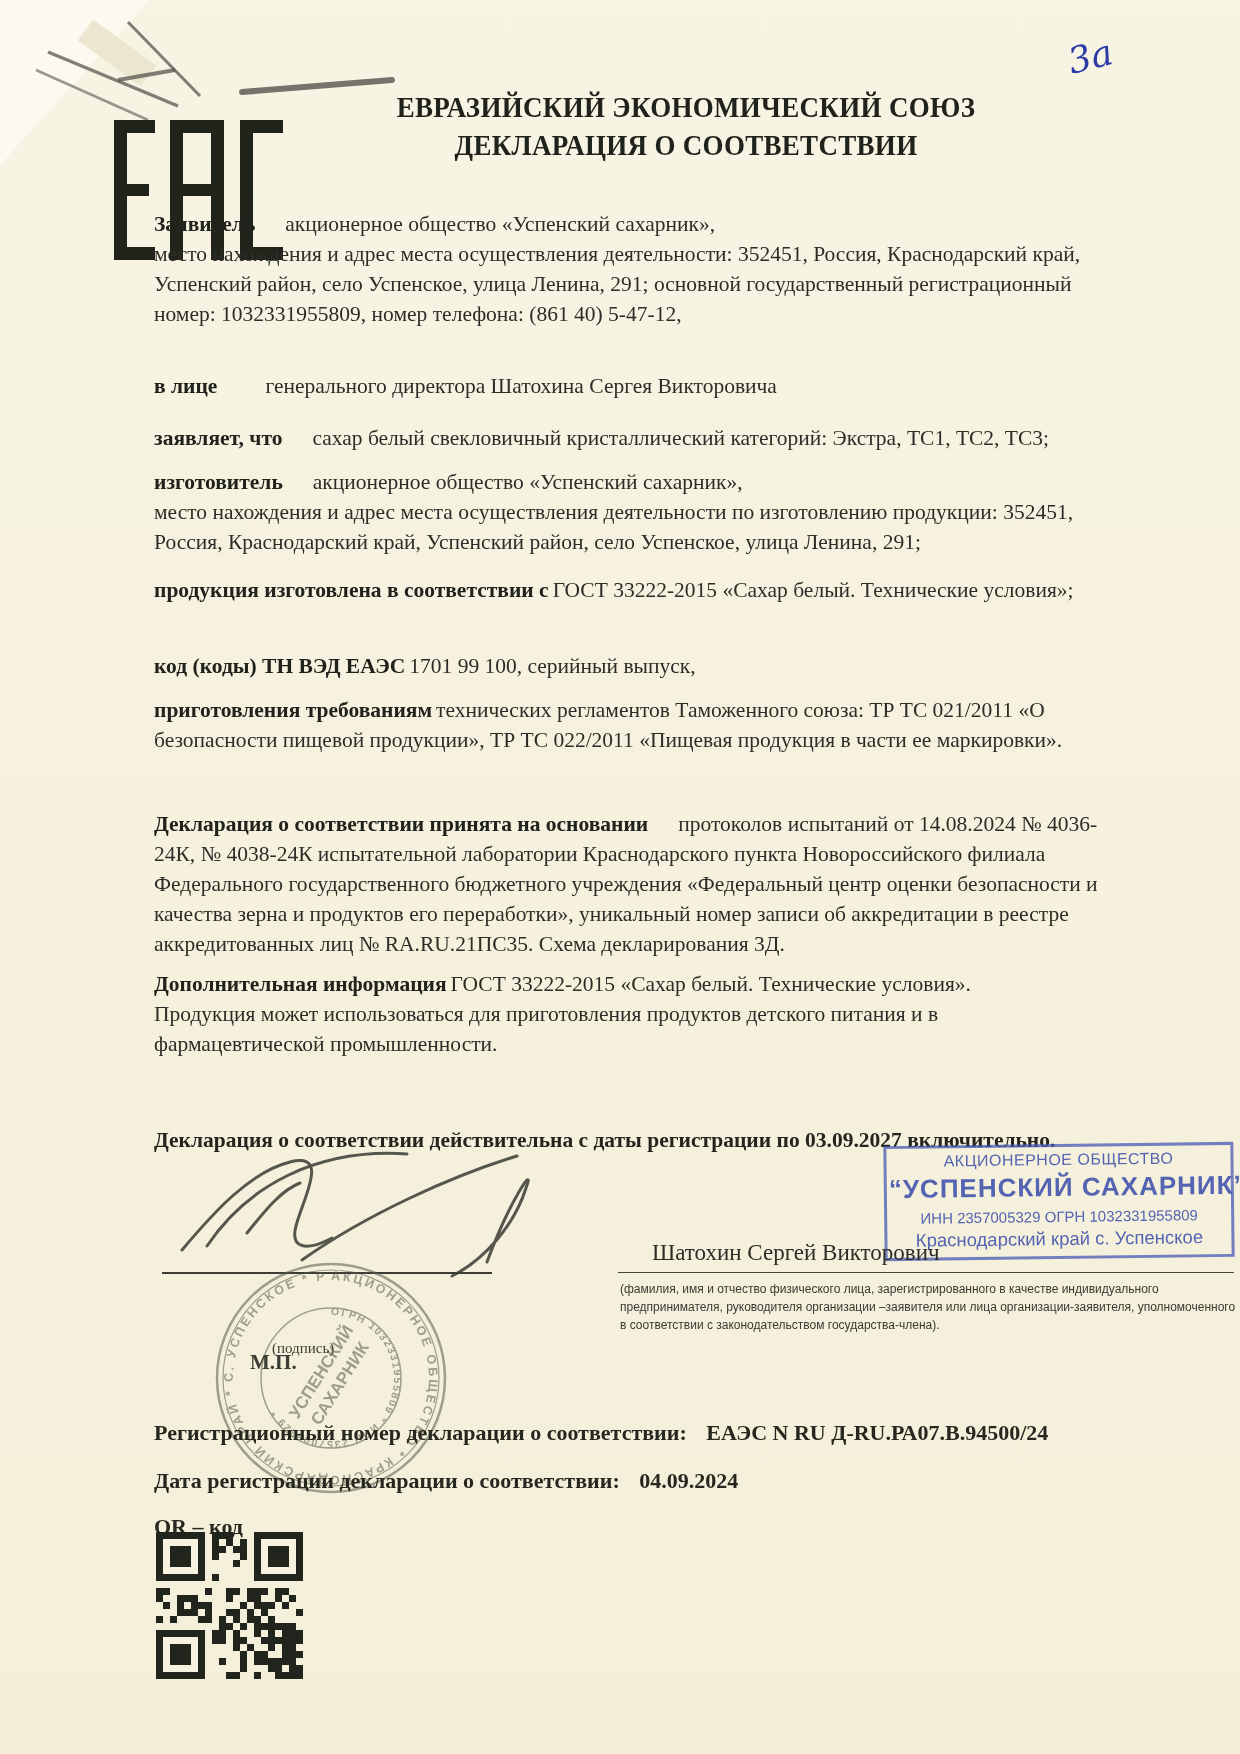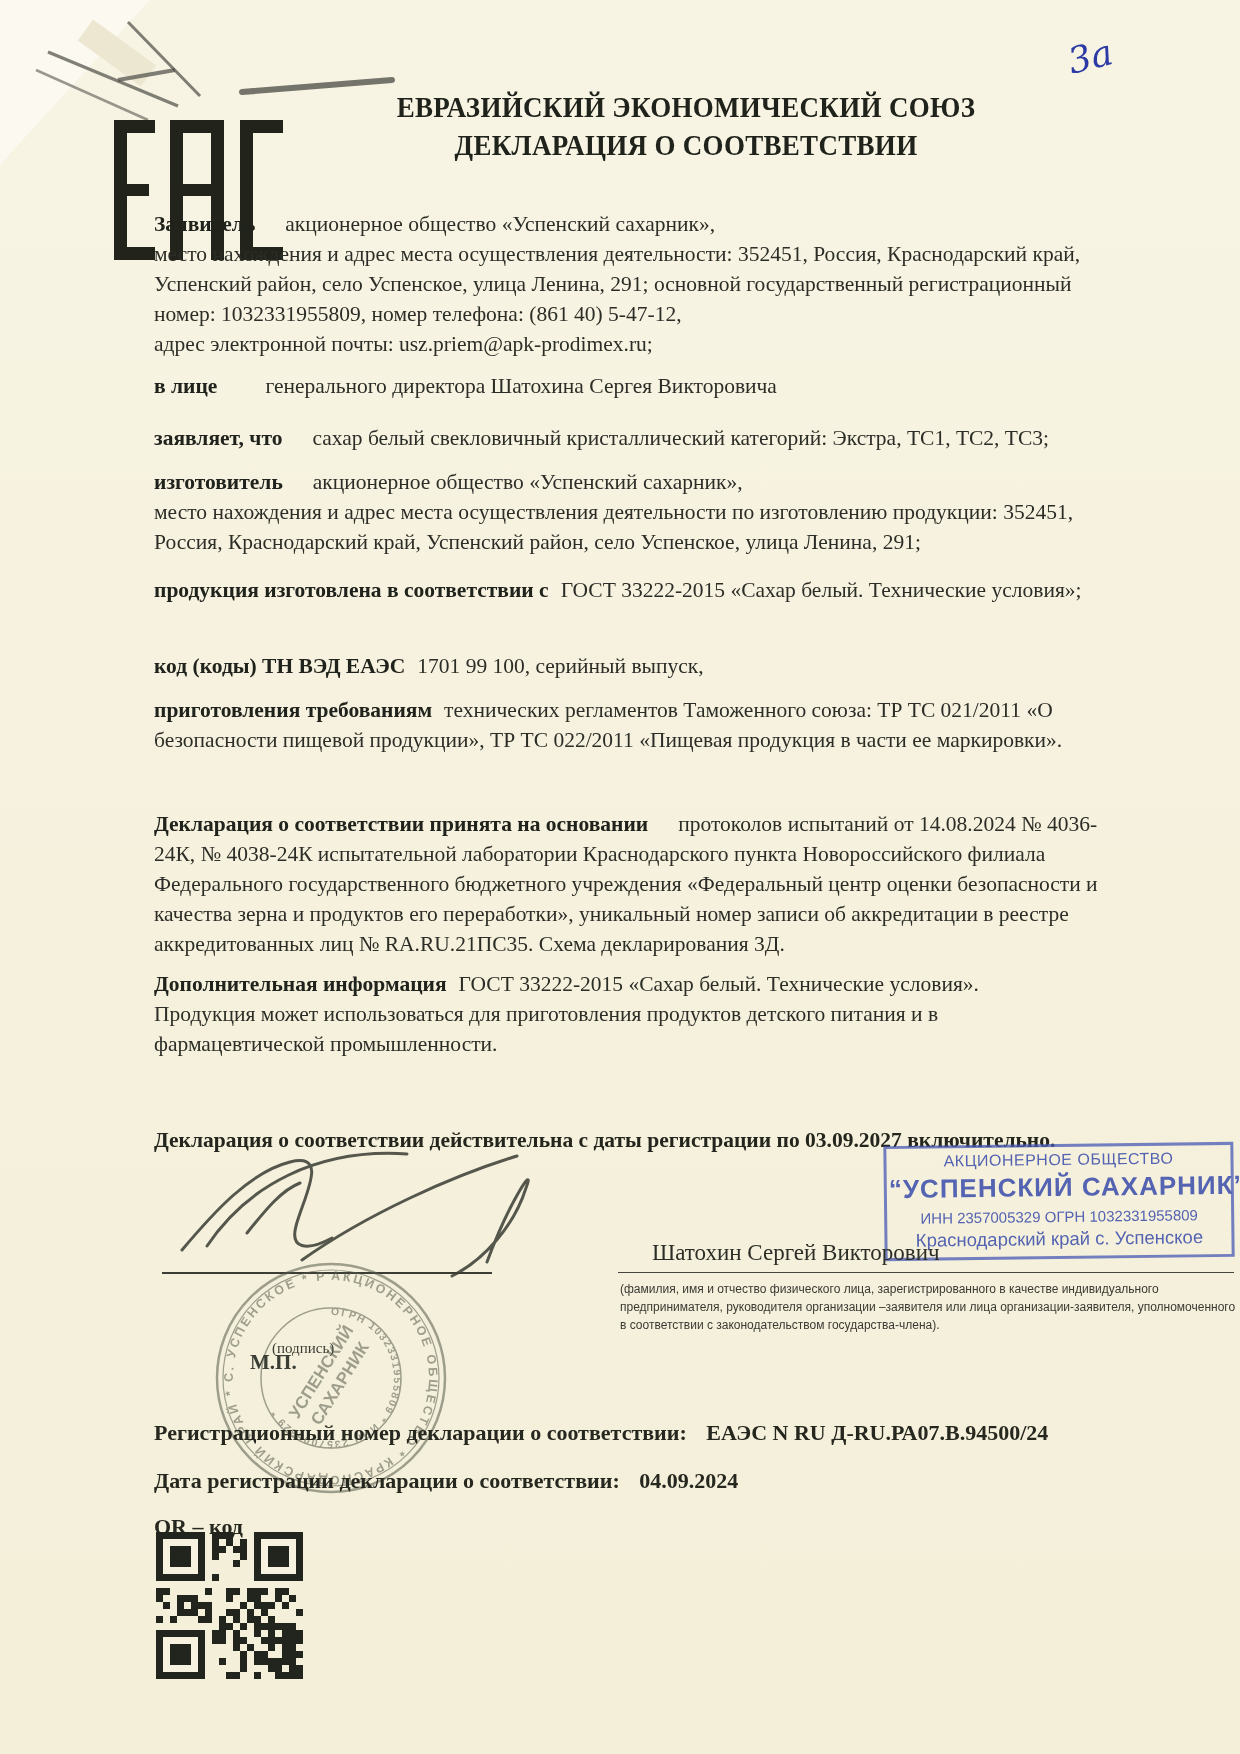--- a/index.html
+++ b/index.html
@@ -3,21 +3,21 @@
 <meta charset="utf-8">
 <style>
   html,body { margin:0; padding:0; background:#888; }
   .page {
     position:relative; width:1240px; height:1754px; margin:0 auto;
     background:linear-gradient(180deg,#f8f4e4 0%,#f6f1dd 55%,#f4efd9 100%);
     font-family:"Liberation Serif", serif; color:#2b2d26; overflow:hidden;
   }
   .para { position:absolute; left:154px; width:956px; margin:0; font-size:21.5px; line-height:30px; }
   .lbl  { font-weight:bold; color:#20221c; }
-  .g1 { margin-right:30px; } .g2 { margin-right:12px; } .g3 { margin-right:48px; }
+  .g1 { margin-right:30px; } .g2 { margin-right:4px; } .g3 { margin-right:48px; }
   .blk { display:block; }
   .bold-line { font-weight:bold; color:#24261e; }
   .title {
     position:absolute; left:330px; top:88px; width:712px; text-align:center;
     font-weight:bold; font-size:27px; line-height:34px; color:#20231b;
     transform:scaleY(1.12); transform-origin:top center; letter-spacing:0.3px;
   }
   .handwritten {
     position:absolute; left:1068px; top:36px; font-family:"DejaVu Serif", serif;
     font-style:italic; font-size:36px; color:#2c3aa6; transform:rotate(-14deg);
@@ -86,21 +86,20 @@
   <div class="handwritten">3а</div>
 
   <div class="title">
     <div>ЕВРАЗИЙСКИЙ ЭКОНОМИЧЕСКИЙ СОЮЗ</div>
     <div>ДЕКЛАРАЦИЯ О СООТВЕТСТВИИ</div>
   </div>
 
   <p class="para" style="top:209px">
     <b class="lbl g1">Заявитель</b><span>акционерное общество «Успенский сахарник»,</span>
     <span class="blk">место нахождения и адрес места осуществления деятельности: 352451, Россия, Краснодарский край, Успенский район, село Успенское, улица Ленина, 291; основной государственный регистрационный номер: 1032331955809, номер телефона: (861 40) 5-47-12,</span>
-    <span class="blk">адрес электронной почты: usz.priem@apk-prodimex.ru;</span>
   </p>
 
   <p class="para" style="top:371px">
     <b class="lbl g3">в лице</b><span>генерального директора Шатохина Сергея Викторовича</span>
   </p>
 
   <p class="para" style="top:423px">
     <b class="lbl g1">заявляет, что</b><span>сахар белый свекловичный кристаллический категорий: Экстра, ТС1, ТС2, ТС3;</span>
   </p>
 

